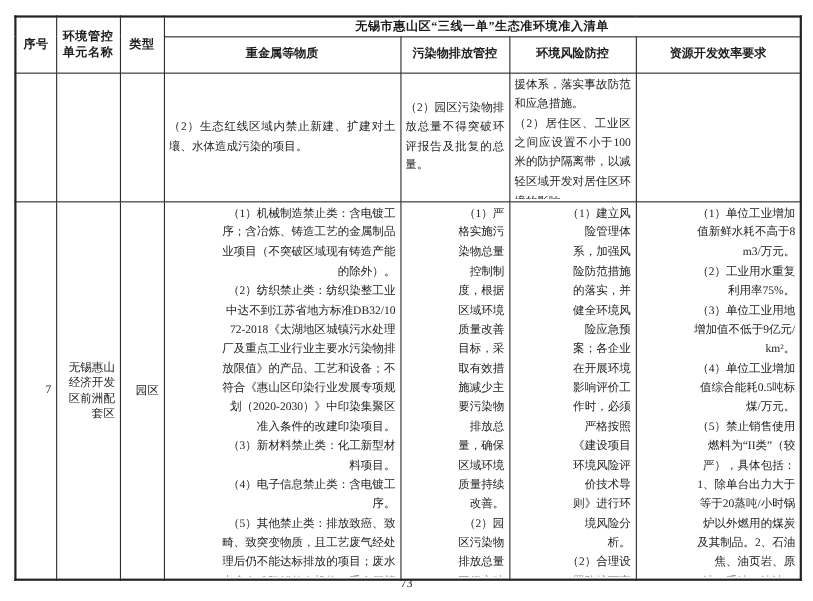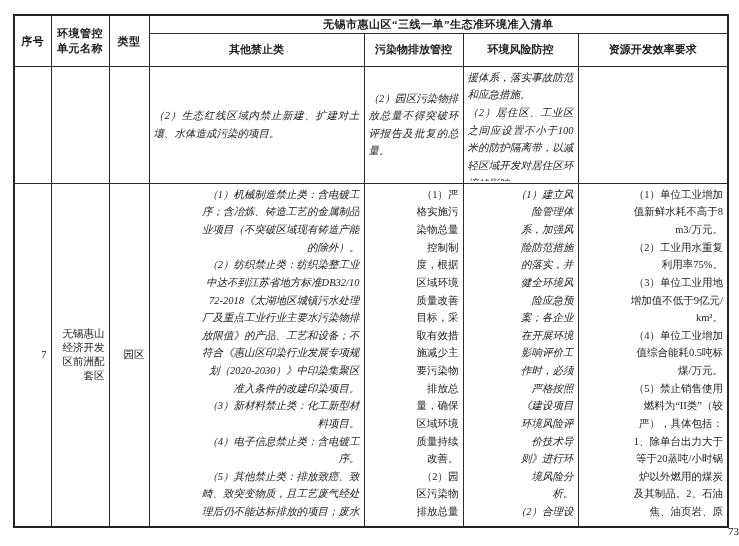--- a/index.html
+++ b/index.html
@@ -20,31 +20,31 @@
     padding:1px 4px;
     vertical-align:middle;
     word-break:break-all;
     overflow:hidden;
   }
   th{font-weight:bold;text-align:center;line-height:1.35;padding:1px 2px;}
   tr.title-row th{height:14px;font-size:11px;letter-spacing:0.5px;}
   tr.subhead-row th{height:30px;font-size:11px;}
   td.center{text-align:center;}
   td.body-cell{line-height:1.68;text-align:justify;}
-  td.va-top{vertical-align:top;font-style:italic;}
+  td.va-top{vertical-align:top;}
   td.va-mid{vertical-align:middle;border-radius:11px;}
   tr.cont-row td{height:114px;}
   tr.main-row td{height:340px;text-align:right;}
   .cellbox{overflow:hidden;}
   tr.cont-row .cellbox{max-height:112px;}
   tr.main-row .cellbox{max-height:338px;margin-left:48px;}
   .cellbox p{margin:0;padding:0;}
   .page-number{
     position:absolute;left:0;top:525px;width:739px;
-    text-align:right;font-size:11px;color:#222;
+    text-align:center;font-size:11px;color:#222;
   }
 </style>
 </head>
 <body>
 
 <div class="sheet">
 
   <table class="doc">
     <colgroup>
       <col style="width:37px">
@@ -56,21 +56,21 @@
       <col style="width:150px">
     </colgroup>
     <thead>
       <tr class="title-row">
         <th rowspan="2">序号</th>
         <th rowspan="2">环境管控单元名称</th>
         <th rowspan="2">类型</th>
         <th colspan="4">无锡市惠山区“三线一单”生态准环境准入清单</th>
       </tr>
       <tr class="subhead-row">
-        <th>其他禁止类</th>
+        <th>重金属等物质</th>
         <th>污染物排放管控</th>
         <th>环境风险防控</th>
         <th>资源开发效率要求</th>
       </tr>
     </thead>
     <tbody>
       <tr class="cont-row">
         <td class="center"></td>
         <td class="center"></td>
         <td class="center"></td>

